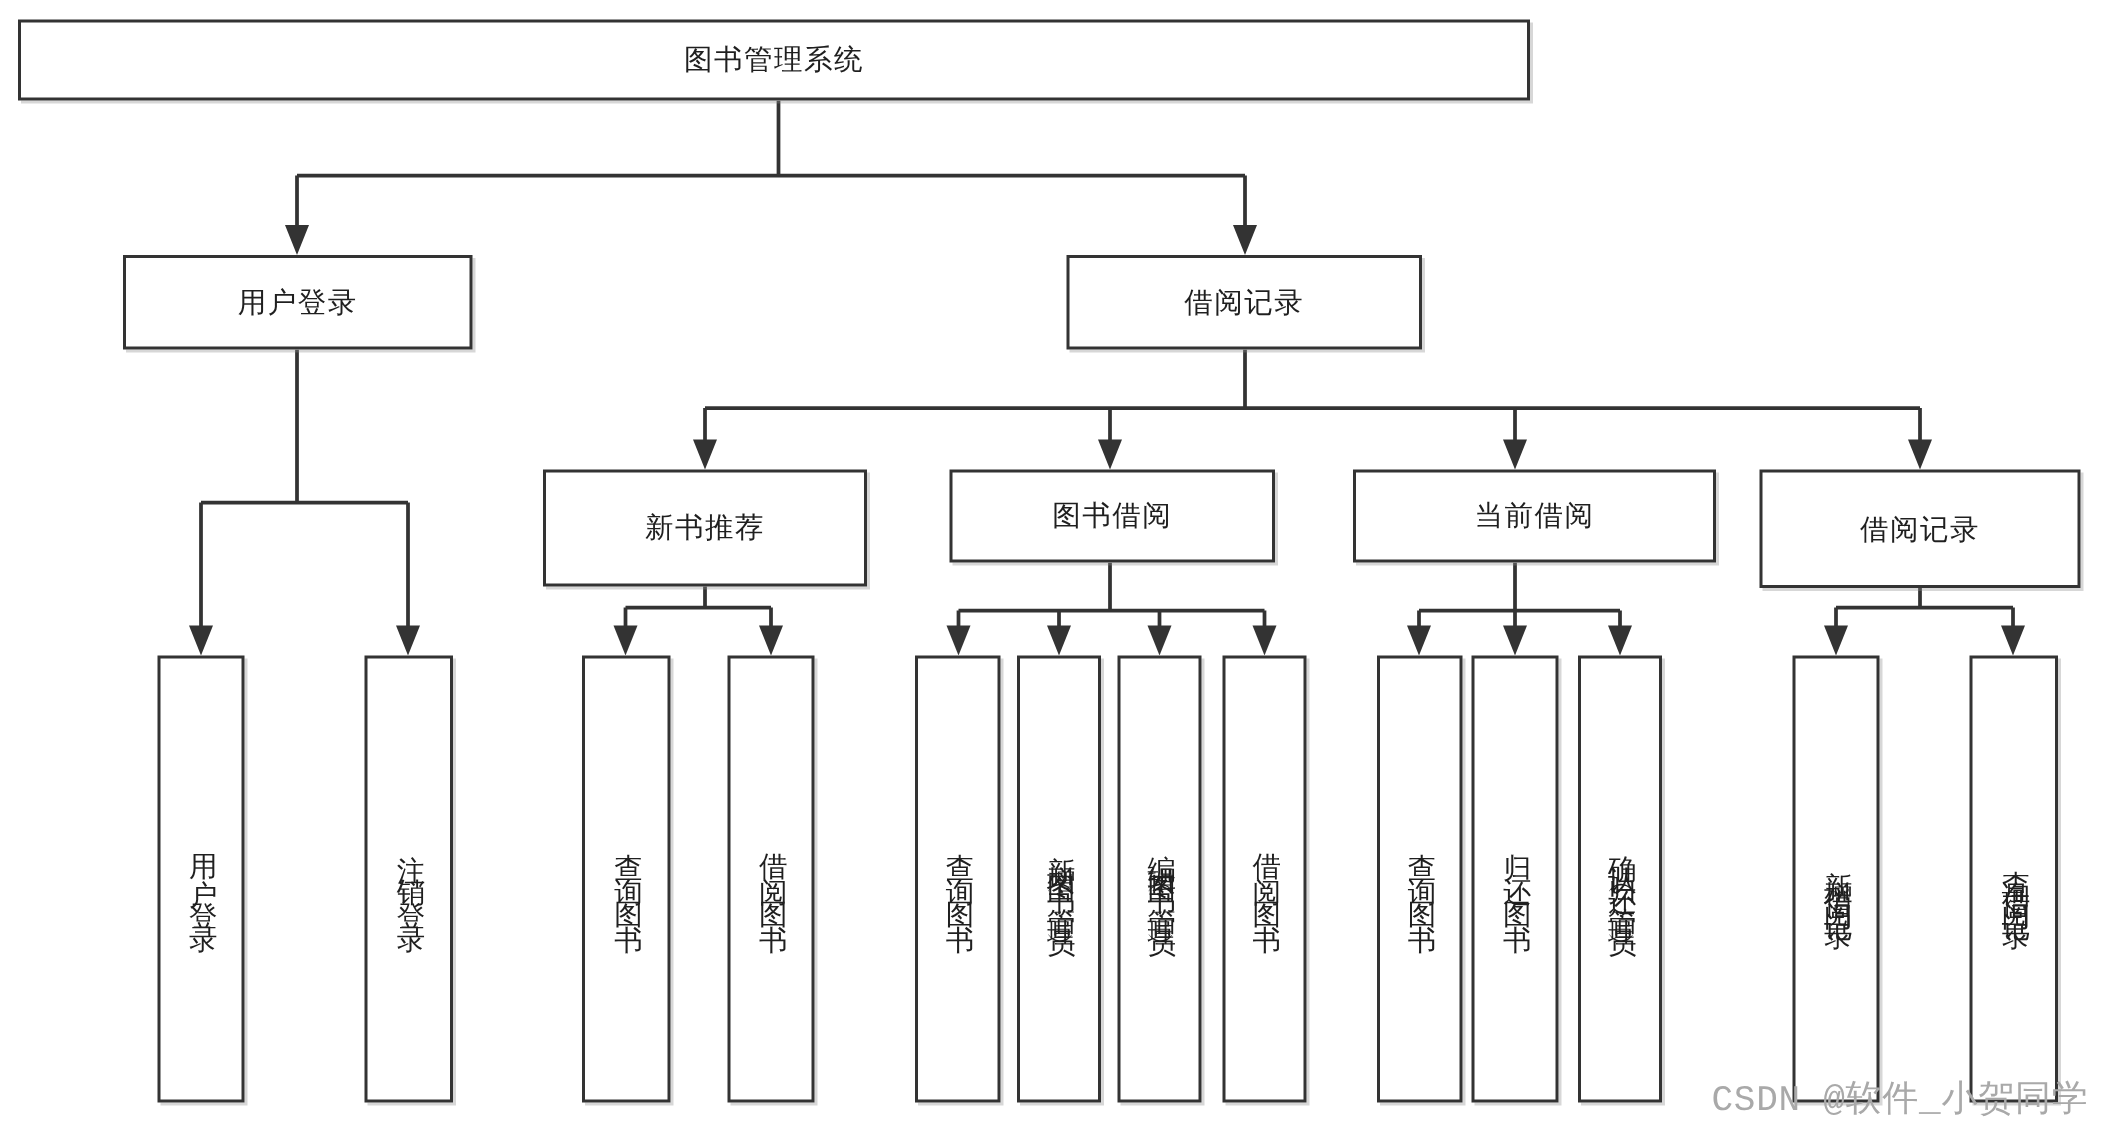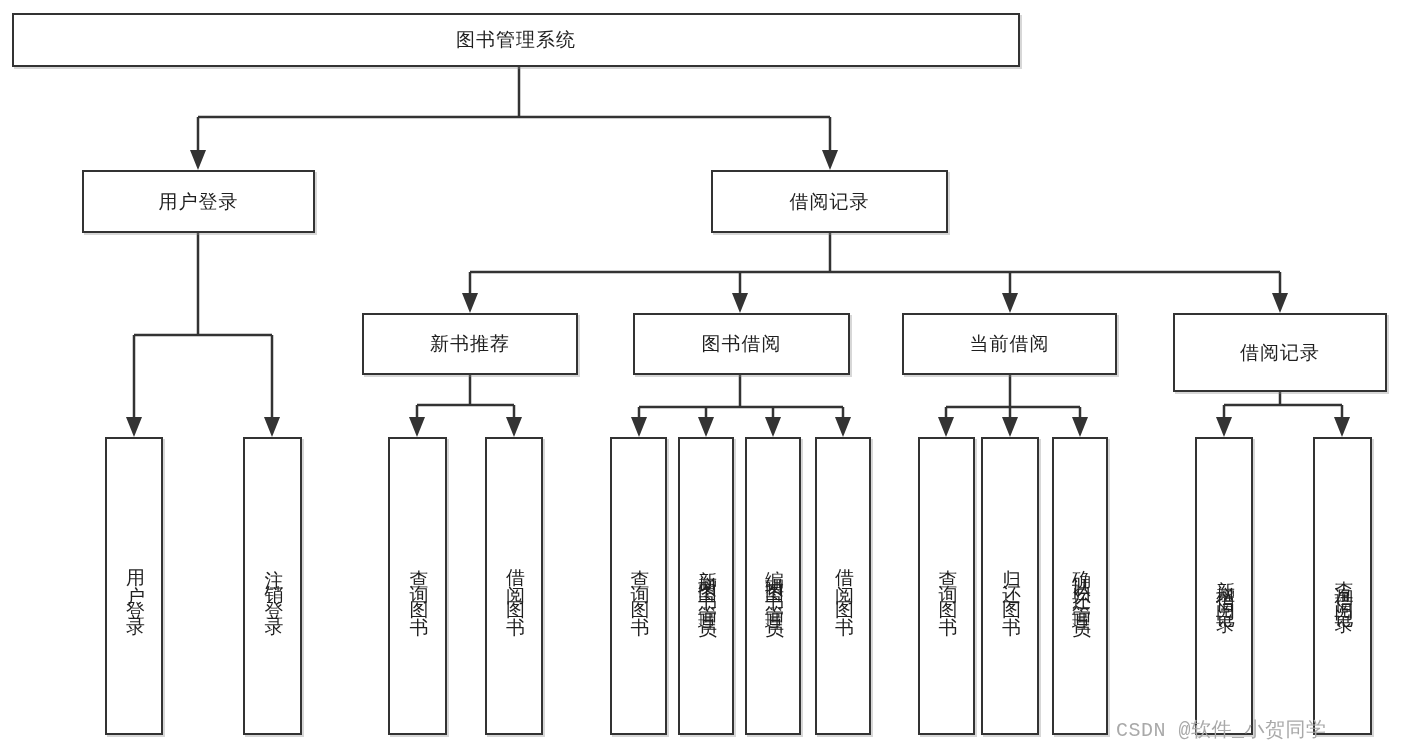--- a/index.html
+++ b/index.html
@@ -40,23 +40,23 @@
   }
   .node.leaf .v-label {
     writing-mode: vertical-lr;
     text-orientation: mixed;
     font-size: 19px;
     color: #1f1f1f;
     line-height: 1;
   }
   #watermark {
     position: absolute;
-    left: 1116px;
+    left: 1141px;
     top: 716px;
-    font-size: 20px;
+    font-size: 24px;
     color: #a9a9a9;
     white-space: nowrap;
     z-index: 5;
     letter-spacing: 0.5px;
   }
 </style>
 </head>
 <body>
 
 <div id="canvas">
@@ -154,27 +154,27 @@
     <span class="h-label">图书管理系统</span>
   </div>
 
   <div class="node" style="left:82px; top:170px; width:233px; height:63px">
     <span class="h-label">用户登录</span>
   </div>
   <div class="node" style="left:711px; top:170px; width:237px; height:63px">
     <span class="h-label">借阅记录</span>
   </div>
 
-  <div class="node" style="left:362px; top:313px; width:216px; height:62px">
+  <div class="node" style="left:362px; top:313px; width:216px; height:78px">
     <span class="h-label">新书推荐</span>
   </div>
   <div class="node" style="left:633px; top:313px; width:217px; height:62px">
     <span class="h-label">图书借阅</span>
   </div>
-  <div class="node" style="left:902px; top:313px; width:215px; height:62px">
+  <div class="node" style="left:902px; top:313px; width:242px; height:62px">
     <span class="h-label">当前借阅</span>
   </div>
   <div class="node" style="left:1173px; top:313px; width:214px; height:79px">
     <span class="h-label">借阅记录</span>
   </div>
 
   <div class="node leaf" style="left:105px; top:437px; width:58px; height:298px">
     <span class="v-label" style="letter-spacing: 16px;">用户登录</span>
   </div>
   <div class="node leaf" style="left:243px; top:437px; width:59px; height:298px">

